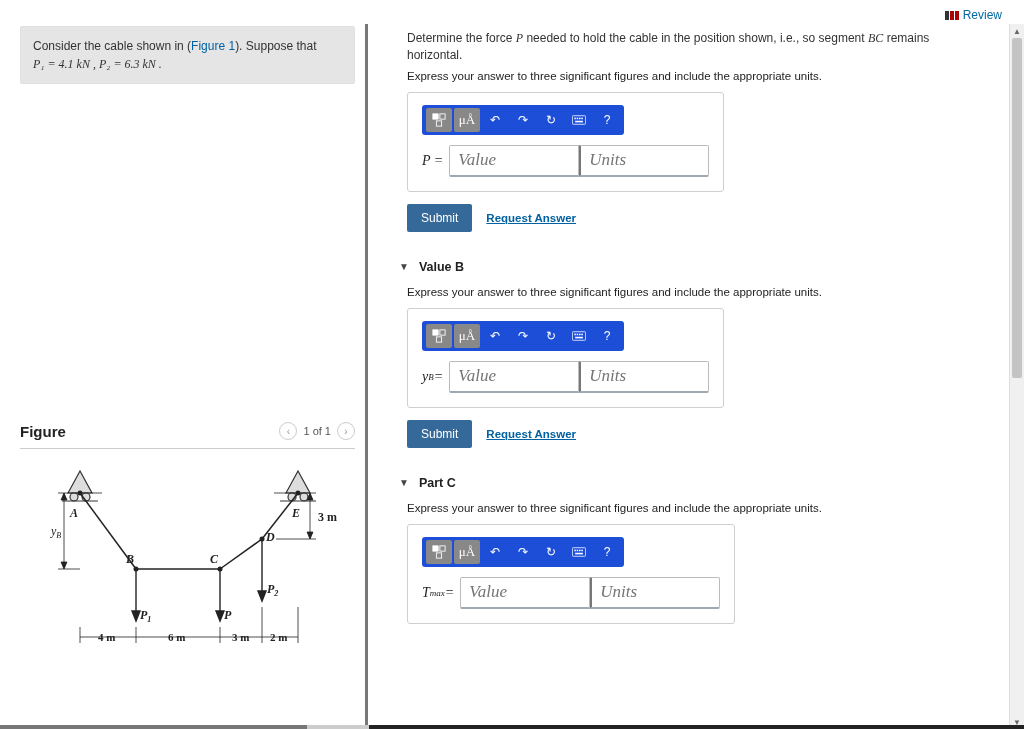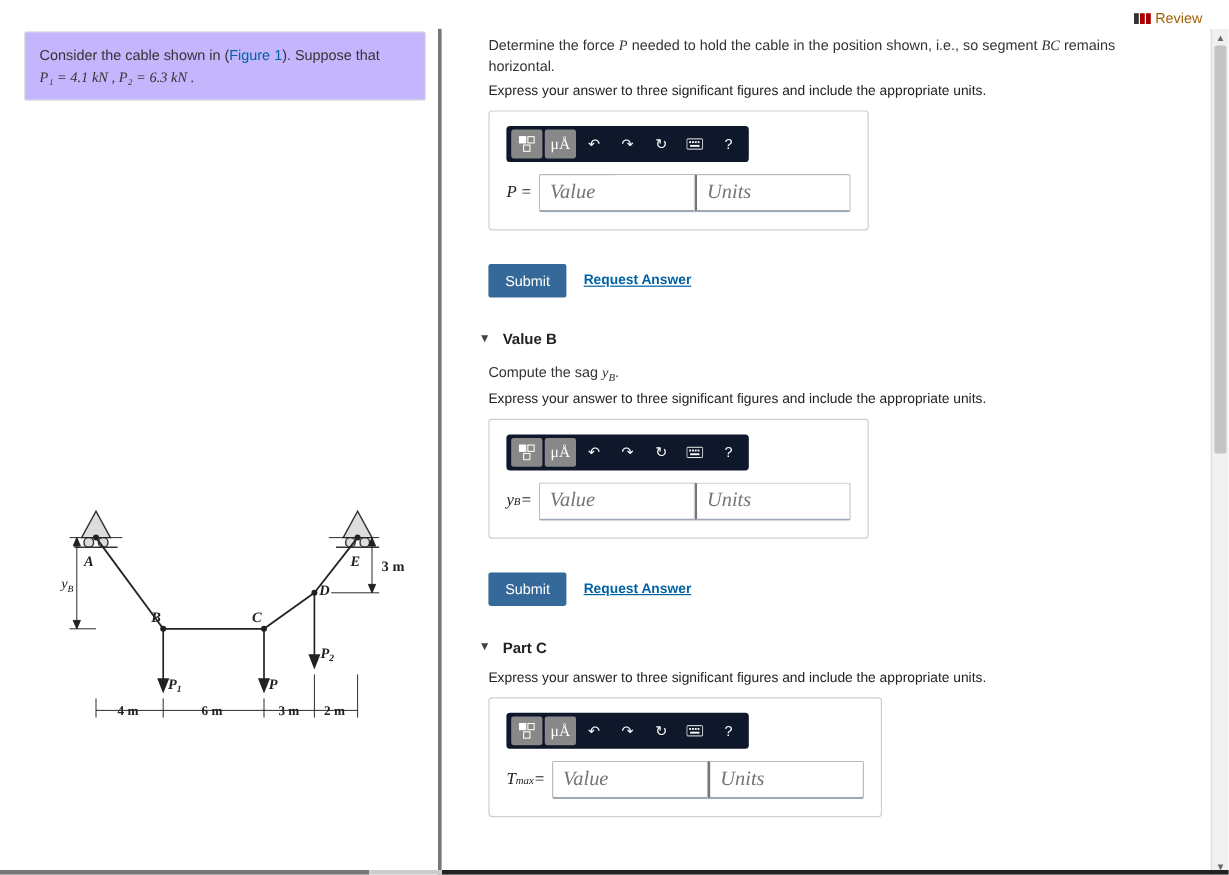--- a/index.html
+++ b/index.html
@@ -1,52 +1,52 @@
 <!DOCTYPE html>
 <html><head>
 <meta charset="utf-8">
 <style>
   * { box-sizing: border-box; margin: 0; padding: 0; }
   body { font-family: Arial, Helvetica, sans-serif; font-size: 12px; background: #fff; color: #333; width: 1024px; height: 729px; overflow: hidden; position: relative; }
   .review-bar { position: absolute; top: 8px; right: 22px; display: flex; align-items: center; gap: 4px; }
   .review-flag { display: inline-flex; gap: 1px; }
   .review-flag span { width: 4px; height: 9px; background: #a00; display: inline-block; }
   .review-flag span:first-child { background: #333; }
-  .review-link { color: #a16207; cursor: pointer; font-size: 12px; }
+  .review-link { color: #0369a1; cursor: pointer; font-size: 12px; }
   .page { display: flex; height: 100%; padding-top: 24px; }
   .left { width: 365px; flex-shrink: 0; padding: 2px 10px 0 20px; }
-  .problem-box { background: #c4b5fd; border: 1px solid #e0e0e0; border-radius: 2px; padding: 10px 12px; font-size: 12px; line-height: 1.5; color: #333; }
+  .problem-box { background: #e5e5e5; border: 1px solid #e0e0e0; border-radius: 2px; padding: 10px 12px; font-size: 12px; line-height: 1.5; color: #333; }
   .problem-box .fig-link { color: #0061a3; }
   .figure-section { margin-top: 338px; }
   .figure-head { display: flex; justify-content: space-between; align-items: center; border-bottom: 1px solid #ccc; padding-bottom: 8px; }
   .figure-title { font-size: 15px; font-weight: bold; color: #222; }
   .pager { display: flex; align-items: center; gap: 6px; font-size: 11px; color: #555; }
   .pager-btn { width: 18px; height: 18px; border: 1px solid #ccc; border-radius: 50%; display: flex; align-items: center; justify-content: center; cursor: pointer; background: #fff; color: #999; font-size: 10px; }
   .figure-img { margin-top: 18px; padding: 0 4px; }
   .right { flex: 1; position: relative; padding-left: 6px; }
   .vsep { width: 3px; background: #777; position: absolute; left: 0; top: 0; bottom: 0; }
   .scroll-area { height: 705px; overflow: hidden; position: relative; padding-right: 28px; }
   .scrollbar { position: absolute; right: 0; top: 0; width: 15px; height: 100%; background: #f0f0f0; border-left: 1px solid #ddd; }
   .scroll-up, .scroll-down { position: absolute; width: 100%; height: 14px; display: flex; align-items: center; justify-content: center; font-size: 8px; color: #666; cursor: pointer; }
   .scroll-up { top: 0; } .scroll-down { bottom: 0; }
   .scroll-thumb { position: absolute; left: 2px; right: 2px; top: 14px; height: 340px; background: #c4c4c4; border-radius: 2px; }
   .content { padding: 6px 24px 0 36px; }
   .part-desc { font-size: 12px; color: #333; margin-bottom: 6px; line-height: 1.4; }
   .part-desc .it { font-style: italic; font-family: 'Times New Roman', serif; }
   .instruct { font-size: 11.5px; font-weight: normal; color: #222; margin-bottom: 10px; }
   .answer-box { border: 1px solid #cfcfcf; border-radius: 3px; padding: 12px 14px 14px; display: inline-block; }
-  .toolbar { display: inline-flex; align-items: center; background: #0f172a; border-radius: 3px; padding: 3px 4px; gap: 2px; margin-bottom: 10px; }
+  .toolbar { display: inline-flex; align-items: center; background: #1d4ed8; border-radius: 3px; padding: 3px 4px; gap: 2px; margin-bottom: 10px; }
   .tool { width: 26px; height: 24px; display: flex; align-items: center; justify-content: center; cursor: pointer; color: #fff; font-size: 12px; border-radius: 2px; }
   .tool.lit { background: #888; }
   .tool-txt { font-family: 'Times New Roman', serif; font-size: 13px; }
   .input-row { display: flex; align-items: stretch; }
   .var-label { font-family: 'Times New Roman', serif; font-size: 14px; font-style: italic; color: #222; display: flex; align-items: center; padding-right: 6px; }
   .val-input { width: 130px; height: 32px; border: 1px solid #bbb; border-radius: 2px 0 0 2px; border-bottom: 2px solid #9fa8b5; font-family: 'Times New Roman', serif; font-size: 17px; font-style: italic; color: #0f766e; padding: 0 8px; outline: none; }
   .unit-input { width: 130px; height: 32px; border: 1px solid #bbb; border-left: 2px solid #777; border-radius: 0 2px 2px 0; border-bottom: 2px solid #9fa8b5; font-family: 'Times New Roman', serif; font-size: 17px; font-style: italic; color: #888; padding: 0 8px; outline: none; }
-  .submit-row { margin-top: 28px; display: flex; align-items: center; gap: 14px; }
+  .submit-row { margin-top: 12px; display: flex; align-items: center; gap: 14px; }
   .submit-btn { background: #34699a; color: #fff; border: none; padding: 7px 14px; font-size: 12px; border-radius: 2px; cursor: pointer; }
   .req-link { color: #0061a3; font-size: 11.5px; text-decoration: underline; cursor: pointer; font-weight: bold; text-align: right; }
   .part-header { display: flex; align-items: center; gap: 10px; margin: 28px 0 12px -8px; font-size: 12.5px; font-weight: bold; color: #222; }
   .part-caret { font-size: 10px; color: #444; }
   .bottom-bar { position: absolute; bottom: 0; left: 0; right: 0; height: 4px; background: linear-gradient(90deg, #777 0%, #777 30%, #ccc 30%, #ccc 36%, #222 36%, #222 100%); }
   .tbicon { width:14px; height:14px; }
 </style>
 </head>
 <body>
 
@@ -60,20 +60,28 @@
 </div>
 
 <div class="page">
   <div class="left">
     <div class="problem-box">
       <span>Consider the cable shown in (</span><span class="fig-link">Figure 1</span><span>). Suppose that</span><br>
       <span style="font-family:Liberation Serif, serif;font-style:italic">P₁ = 4.1 kN , P₂ = 6.3 kN .</span>
     </div>
 
     <div class="figure-section">
+      <div class="figure-head">
+        <div class="figure-title">Figure</div>
+        <div class="pager">
+          <div class="pager-btn">‹</div>
+          <span>1 of 1</span>
+          <div class="pager-btn">›</div>
+        </div>
+      </div>
       <div class="figure-img">
         <svg width="320" height="210" viewBox="0 0 320 210">
 
           <g stroke="#333" stroke-width="1.2" fill="#ddd">
             <polygon points="44,26 56,4 68,26"></polygon>
             <circle cx="50" cy="30" r="4"></circle>
               <circle cx="62" cy="30" r="4"></circle>
             <line x1="38" y1="34" x2="74" y2="34"></line>
             <polygon points="262,26 274,4 286,26"></polygon>
             <circle cx="268" cy="30" r="4"></circle>
@@ -201,23 +209,20 @@
         <div class="submit-row">
           <button class="submit-btn">Submit</button>
           <span class="req-link">Request Answer</span>
         </div>
 
         
         <div class="part-header">
           <span class="part-caret">▼</span>
           <span>Value B</span>
         </div>
-        <div class="part-desc">
-          <span>Compute the sag </span><span class="it">y</span><span class="it" style="font-size:9px;vertical-align:sub">B</span><span>.</span>
-        </div>
         <div class="instruct">Express your answer to three significant figures and include the appropriate units.</div>
         <div class="answer-box">
           <div class="toolbar">
             <div class="tool lit">
                 <svg class="tbicon" viewBox="0 0 16 16">
                   <rect x="1" y="1" width="6" height="6" fill="#fff" stroke="#fff"></rect>
                   <rect x="9" y="1" width="6" height="6" fill="none" stroke="#fff"></rect>
                   <rect x="5" y="9" width="6" height="6" fill="none" stroke="#fff"></rect>
                 </svg>
               </div>

